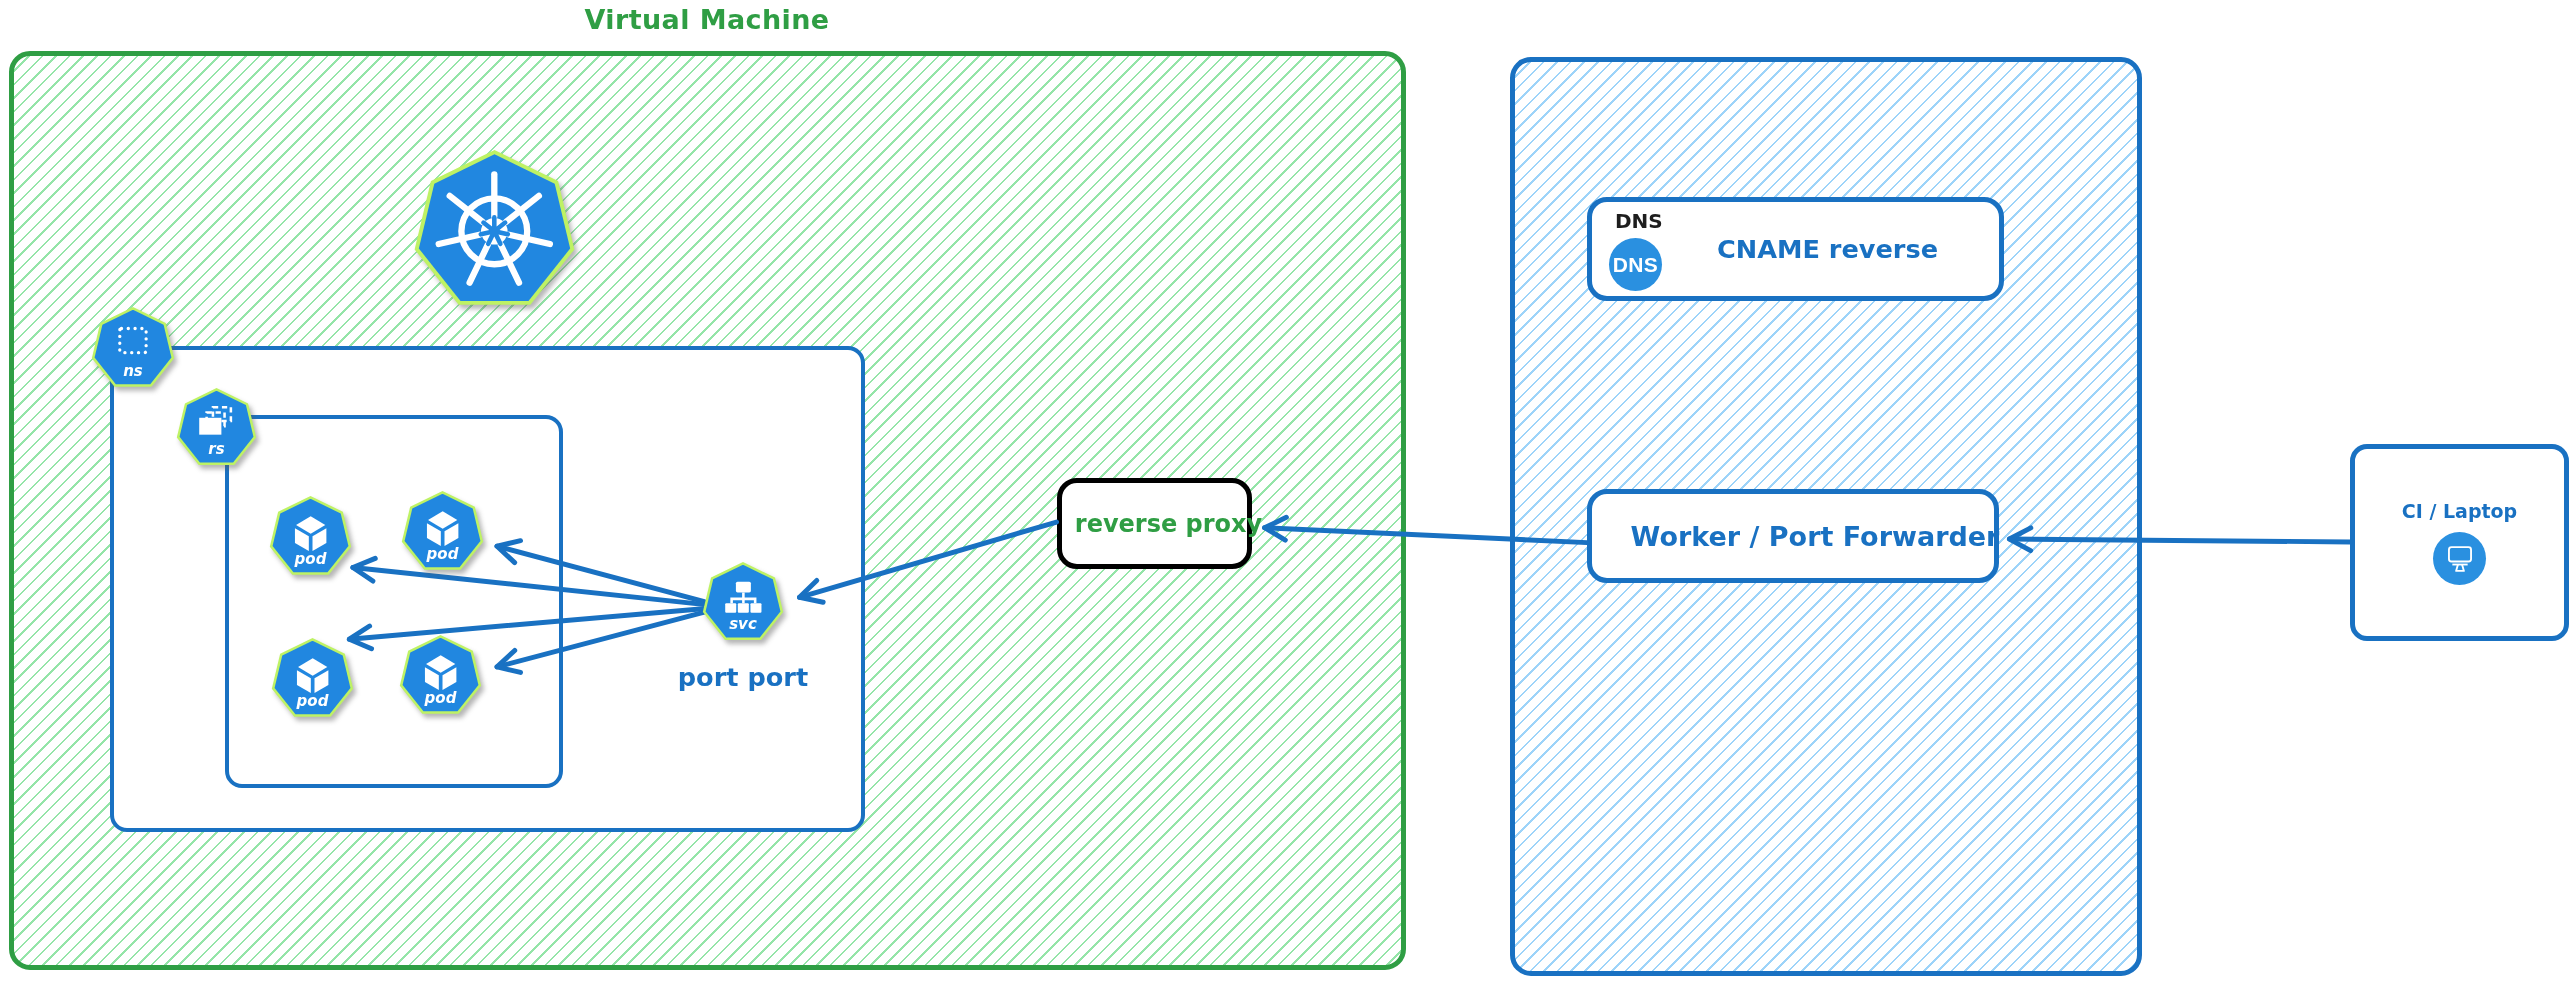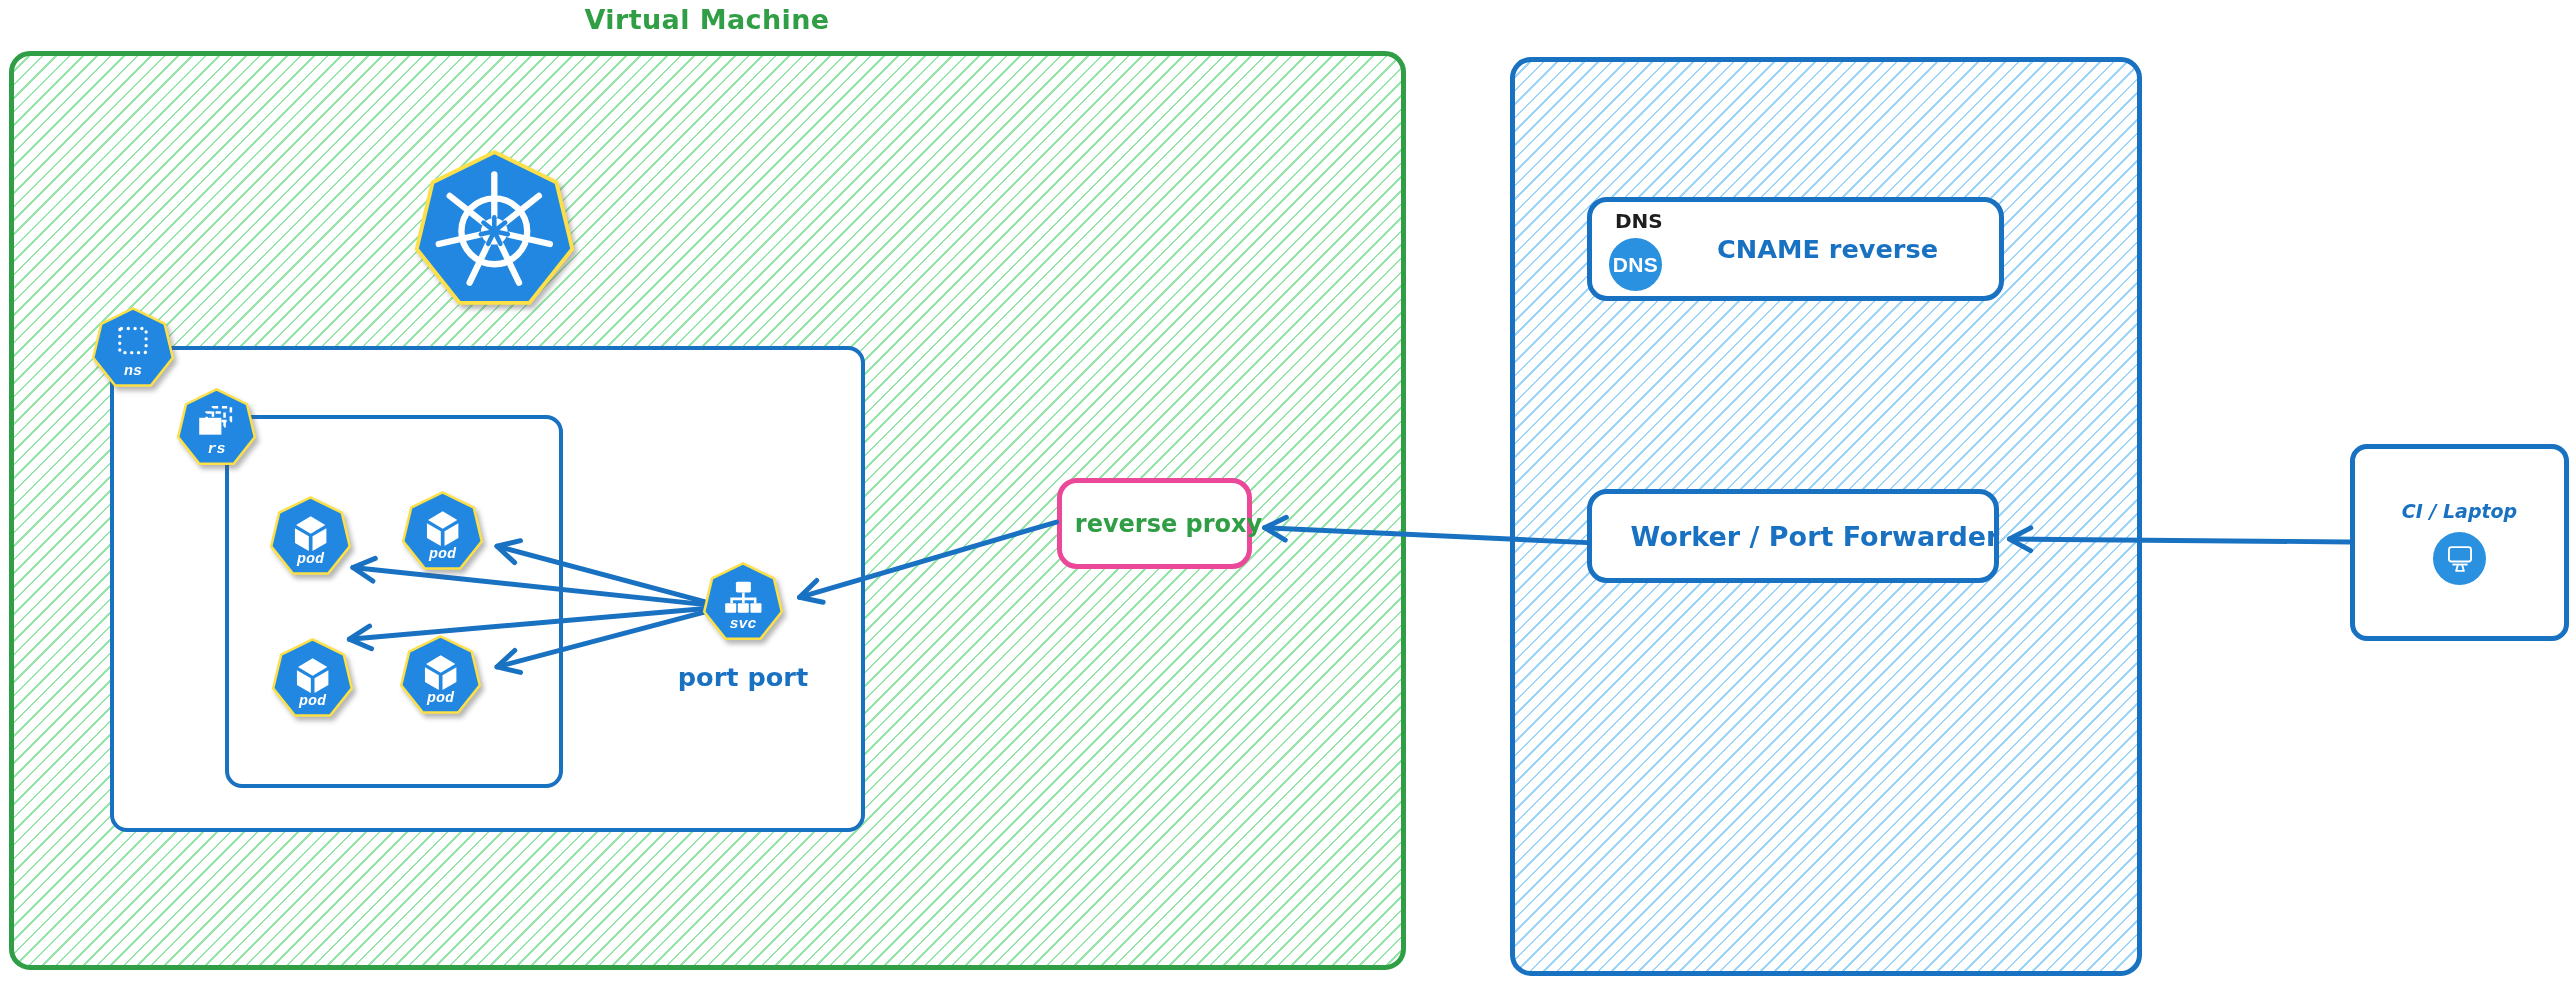--- a/index.html
+++ b/index.html
@@ -26,36 +26,36 @@
     letter-spacing:0.4px; white-space:nowrap;
   }
   .region-title.green { color:#2f9e44; }
   .region-title.blue  { color:#1971c2; }
 
   
   .node-box {
     position:absolute; background:#ffffff; box-sizing:border-box;
     border-radius:20px; display:flex; align-items:center; justify-content:center;
   }
-  .node-box.green { border:5px solid #ec4899;padding-left:28px; }
+  .node-box.green { border:5px solid #000000;padding-left:28px; }
   .node-box.blue  { border:5px solid #1971c2; }
   .node-label { font-size:25.6px; font-weight:bold; white-space:nowrap; }
   .node-label.green { color:#2f9e44; }
   .node-label.blue  { color:#1971c2; }
 
   
   .container-box {
     position:absolute; background:#ffffff; box-sizing:border-box;
     border:4.3px solid #1971c2; border-radius:17px;
   }
 
   
   .k-icon { position:absolute; filter:drop-shadow(3.6px 4.3px 2.8px rgba(90,90,90,0.45)); z-index:40; }
   .hepta { clip-path:polygon(50% 0%, 89% 19%, 99% 61%, 72% 95%, 28% 95%, 1% 61%, 11% 19%); }
-  .hepta-white { position:absolute; inset:0; background:#fde047;font-family:Liberation Mono, monospace; }
+  .hepta-white { position:absolute; inset:0; background:#bef264; }
   .hepta-blue  {
     position:absolute; inset:2.8px; background:#2187e0;
     display:flex; flex-direction:column; align-items:center; justify-content:center;
   }
   .k-glyph { width:56%; height:56%; margin-top:5%; }
   .k-label {
     color:#ffffff; font-size:15px; font-weight:bold; line-height:1;
     margin-top:-4%; font-style:italic;
   }
   .k8s-logo-glyph { width:82%; height:82%; }
@@ -221,21 +221,21 @@
     </div>
     <div class="node-label blue" style="position:absolute; left:92px; right:28px; top:0; bottom:0;
          display:flex; align-items:center; justify-content:center; font-size:25.6px;">CNAME reverse</div>
   </div>
 
   <div class="node-box blue" style="left:1587px; top:489px; width:412px; height:94px; z-index:12;padding-left:44px;">
     <div class="node-label blue" style="font-size:27px;">Worker / Port Forwarder</div>
   </div>
 
   <div class="node-box blue" style="left:2350px; top:444px; width:219px; height:197px; border-radius:17px;
-              flex-direction:column; gap:10px; z-index:12;font-style:italic;">
+              flex-direction:column; gap:10px; z-index:12;">
     <div class="node-label blue" style="font-size:19px;">CI / Laptop</div>
     <div class="blue-circle" style="position:relative; width:53px; height:53px;">
       <svg viewBox="0 0 40 40" style="width:34px; height:34px;">
         <rect x="7" y="6" width="26" height="17" rx="3" fill="none" stroke="#ffffff" stroke-width="2.2"></rect>
         <line x1="11" y1="26.5" x2="29" y2="26.5" stroke="#ffffff" stroke-width="2.2"></line>
         <path d="M17.6 26.5 L15.4 34 H24.6 L22.4 26.5" fill="none" stroke="#ffffff" stroke-width="2.2" stroke-linejoin="round"></path>
       </svg>
     </div>
   </div>
 

